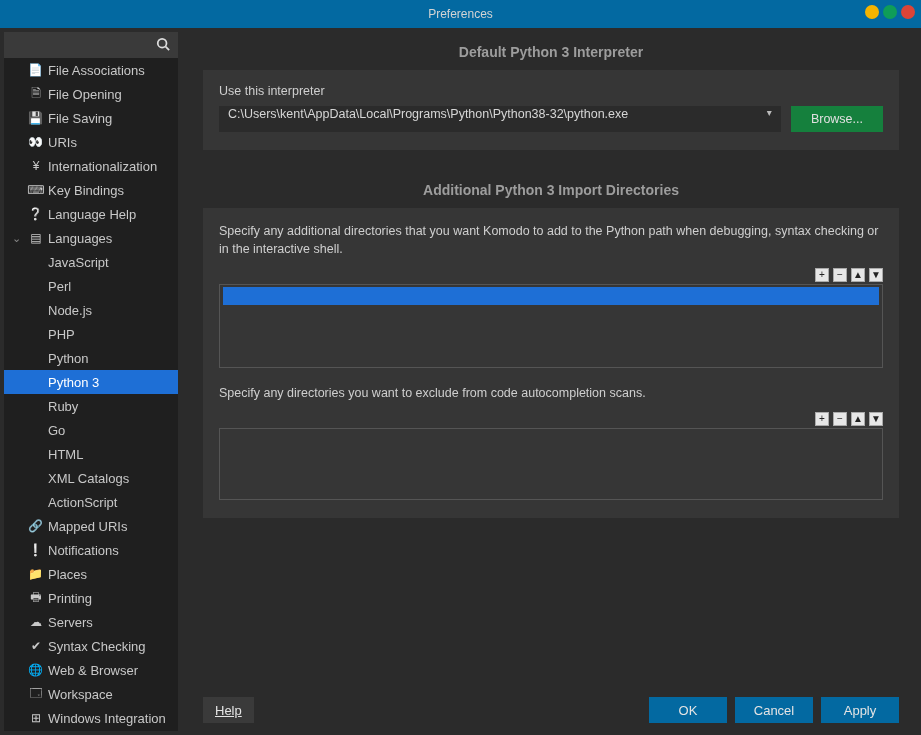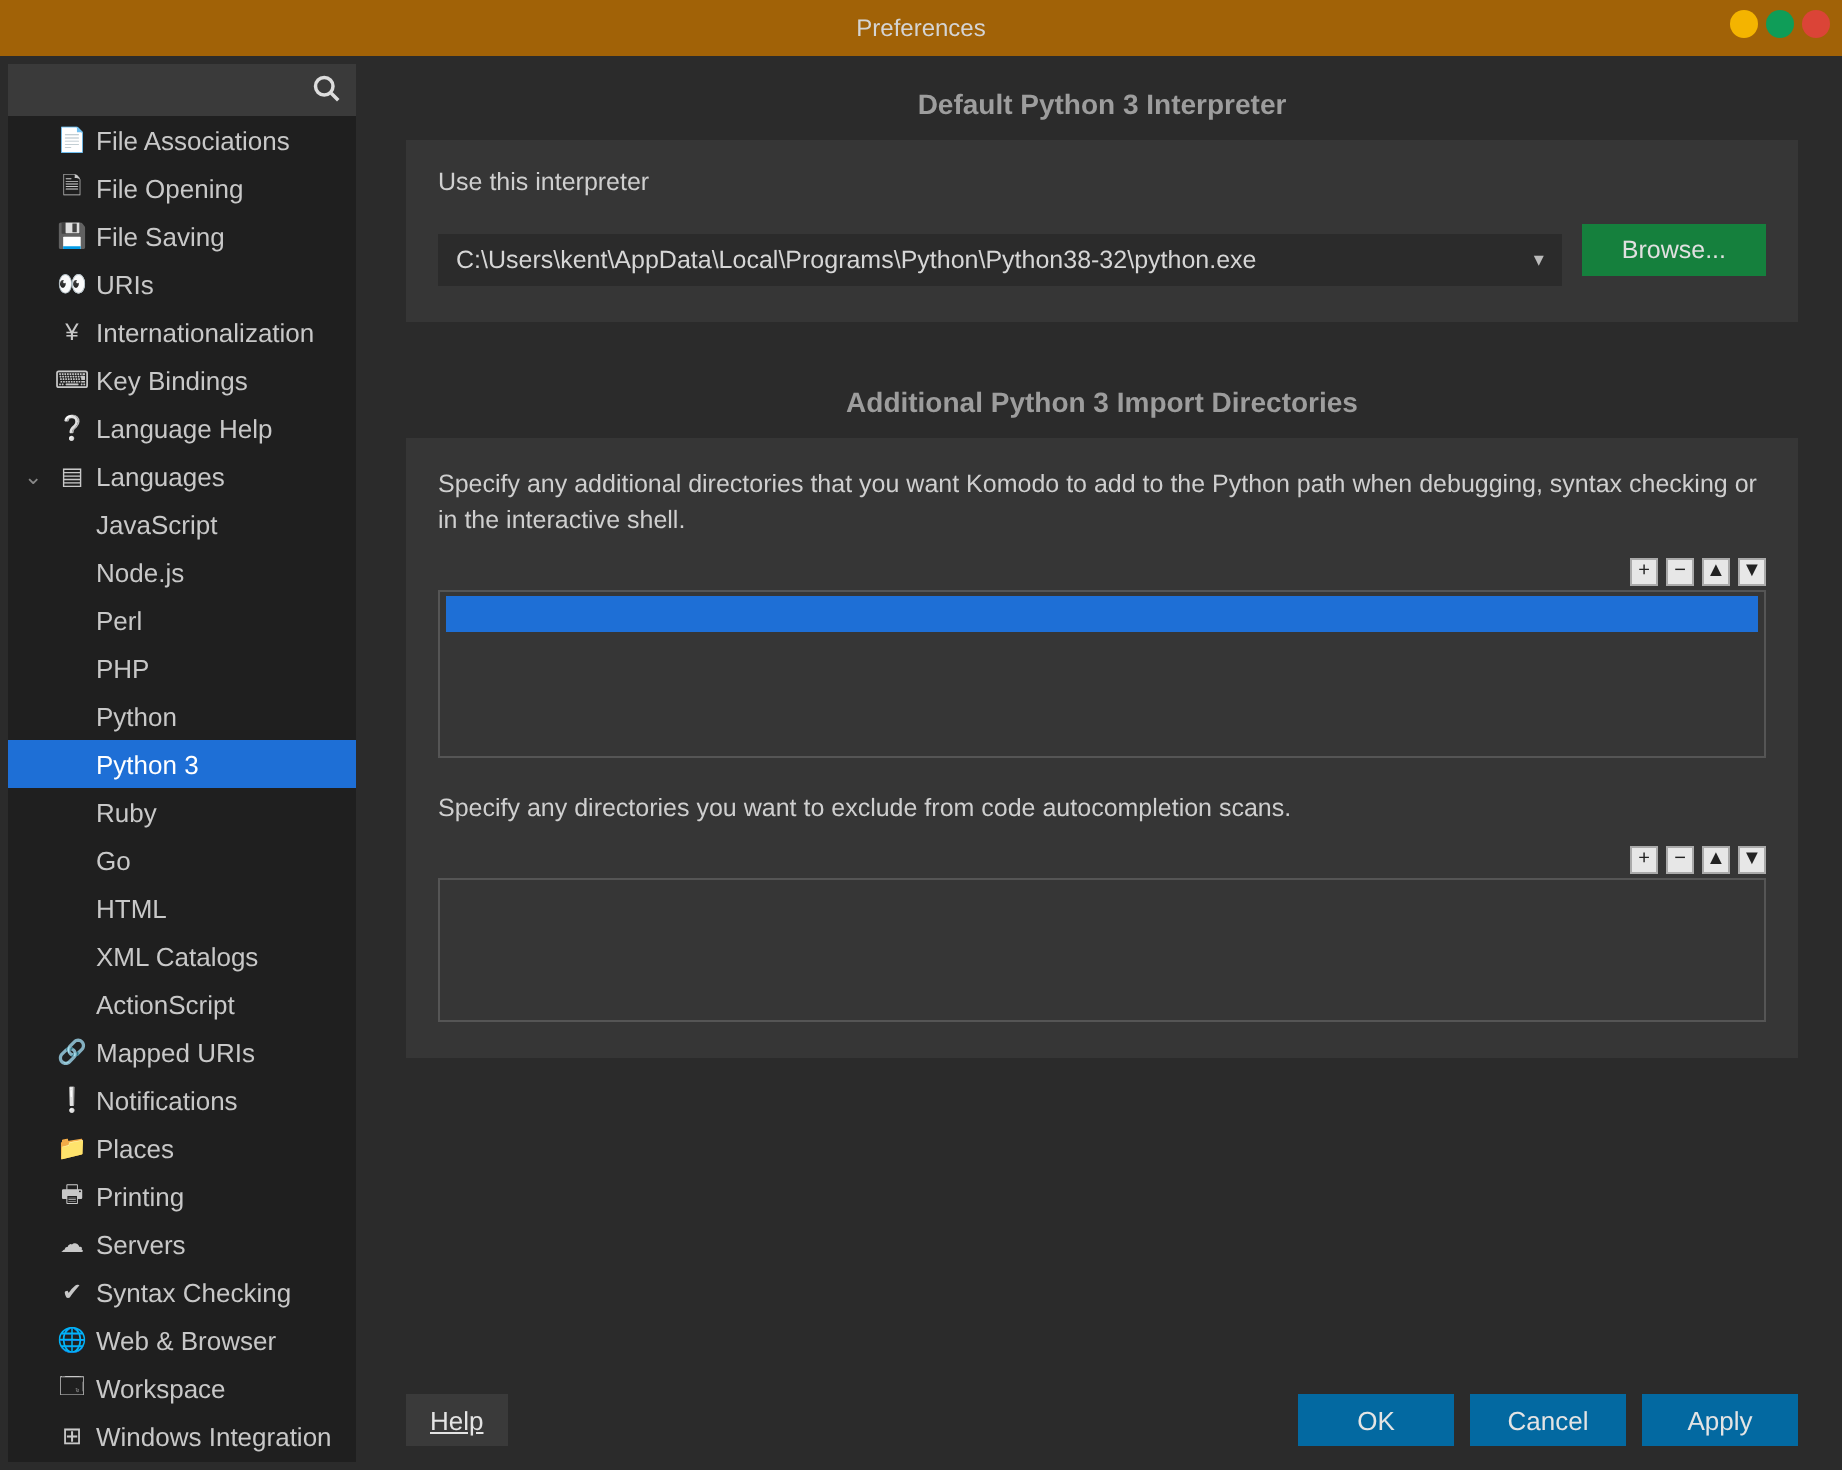--- a/index.html
+++ b/index.html
@@ -11,21 +11,21 @@
   width: 921px;
   height: 735px;
   overflow: hidden;
 }
 .titlebar {
   height: 28px;
   display: flex;
   align-items: center;
   justify-content: center;
   position: relative;
-  background: #a16207;
+  background: #0369a1;
   color: #d4d4d4;
   font-size: 12px;
 }
 .titlebar .window-controls {
   position: absolute;
   right: 6px;
   top: 5px;
   display: flex;
   gap: 4px;
 }
@@ -102,26 +102,24 @@
   margin-bottom: 26px;
 }
 .field-label { font-size: 12.5px; color:#cfcfcf; margin-bottom:8px; display:block; }
 .interp-row { display:flex; gap:10px; align-items:center; }
 .select {
   flex:1;
   background:#2b2b2b;
   color:#d6d6d6;
   height:26px;
   display:flex;
-  align-items:center;
   padding:0 8px;
   border:1px solid #2b2b2b;
   position:relative;
   font-size:12.5px;
-  margin-top:11px;
 }
 .select .caret { position:absolute; right:8px; color:#bbb; font-size:10px; }
 .browse-btn {
   background:#15803d;
   color:#e0e0e0;
   border:none;
   padding:0 20px;
   height:26px;
   font-size:12.5px;
   cursor:pointer;
@@ -224,24 +222,24 @@
           <span>Language Help</span>
         </div>
         <div class="tree-item top expanded">
           <span class="ti-icon">▤</span>
           <span>Languages</span>
         </div>
         <div class="tree-item child">
           <span>JavaScript</span>
         </div>
         <div class="tree-item child">
+          <span>Perl</span>
+        </div>
+        <div class="tree-item child">
           <span>Node.js</span>
-        </div>
-        <div class="tree-item child">
-          <span>Perl</span>
         </div>
         <div class="tree-item child">
           <span>PHP</span>
         </div>
         <div class="tree-item child">
           <span>Python</span>
         </div>
         <div class="tree-item child selected">
           <span>Python 3</span>
         </div>

